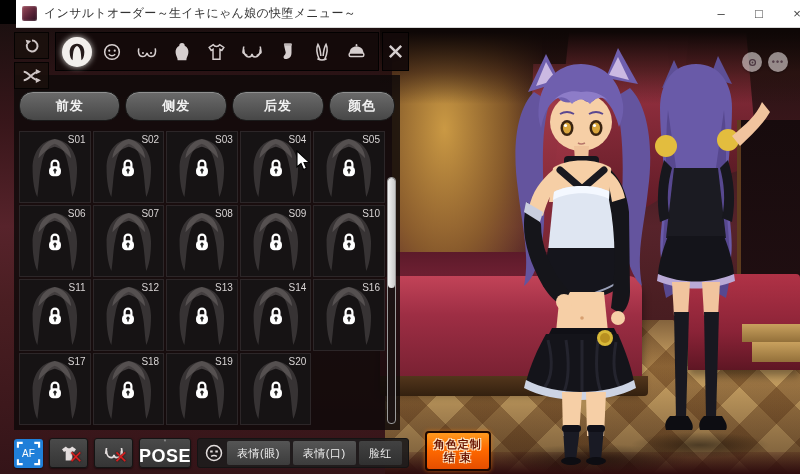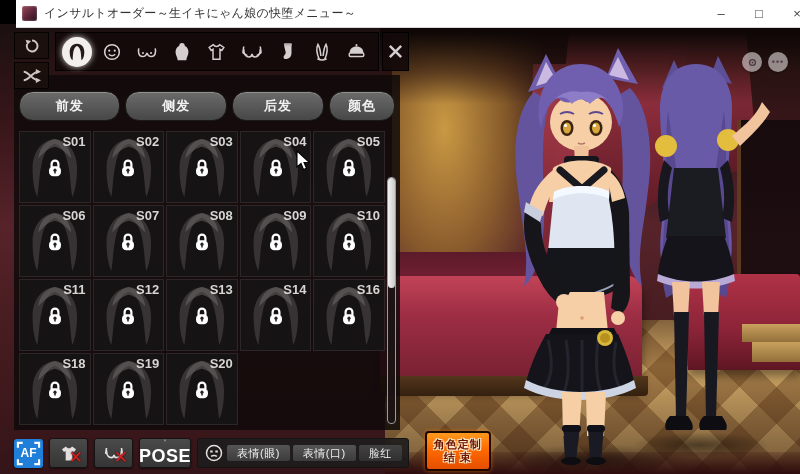--- a/index.html
+++ b/index.html
@@ -85,42 +85,42 @@
   .panel { position:absolute; left:14px; top:75px; width:386px; height:355px; z-index:55;
     background:rgba(14,10,10,.84); }
   .tabs { display:flex; gap:5px; padding:16px 5px 10px 5px; }
   .tab { height:30px; border-radius:14px; border:1px solid #1a1a1a;
     background:linear-gradient(180deg,#6b6b6b,#474747); color:#f2f2f2; font-size:13px; font-weight:bold;
     display:flex; align-items:center; justify-content:center; letter-spacing:1px;
     box-shadow:inset 0 1px 0 rgba(255,255,255,.25); }
   .tab.w1 { flex:1.55; } .tab.w2 { flex:1.4; } .tab.w3 { flex:1; }
   .grid { display:grid; grid-template-columns:repeat(5,1fr); gap:2px; width:366px; margin:0 0 0 5px; }
   .cell { position:relative; height:72px; background:#161314; border:1px solid #2c2628; overflow:hidden; }
-  .cell-label { position:absolute; top:2px; right:4px; font-size:13px; color:#d8d4d4; z-index:3;font-weight:bold; }
+  .cell-label { position:absolute; top:2px; right:4px; font-size:10px; color:#d8d4d4; z-index:3; }
   .hairthumb { position:absolute; left:0; top:0; width:100%; height:100%; }
   .lock { position:absolute; left:50%; top:50%; transform:translate(-50%,-46%); z-index:2; }
   .scrollbar { position:absolute; right:4px; top:102px; width:9px; height:247px;
     background:rgba(28,20,20,.9); border:1px solid #9b9b9b; border-radius:4px; }
   .scroll-thumb { width:100%; background:linear-gradient(90deg,#f2f2f2,#c9c9c9); border-radius:4px; }
 
   
   .bottom-bar { position:absolute; left:14px; top:434px; width:786px; height:38px; z-index:60;
     display:flex; align-items:center; gap:6px; }
   .af-btn { width:29px; height:29px; background:#1f7fd9; border-radius:3px; position:relative;
     display:flex; align-items:center; justify-content:center; box-shadow:0 1px 2px rgba(0,0,0,.5); }
   .strip-btn { height:30px; background:linear-gradient(180deg,#4a4a4a,#353535); border:1px solid #141414;
     border-radius:3px; display:flex; align-items:center; justify-content:center; position:relative;
     box-shadow:0 1px 2px rgba(0,0,0,.5); }
   .undress { width:39px; }
   .red-x { position:absolute; right:4px; bottom:1px; color:#d42020; font-size:17px; font-weight:bold;
     text-shadow:0 0 2px #300; line-height:1; }
   .pose-btn { width:52px; gap:4px; color:#fff; font-size:18px; font-weight:bold; letter-spacing:.5px;flex-direction:column; }
   .expr-group { height:30px; background:rgba(30,28,28,.92); border:1px solid #141414; border-radius:3px;
     display:flex; align-items:center; padding:0 6px; gap:3px; }
-  .expr-seg { height:16px; padding:0 10px; display:flex; align-items:center; justify-content:center;
+  .expr-seg { height:24px; padding:0 10px; display:flex; align-items:center; justify-content:center;
     color:#efefef; font-size:11px; letter-spacing:.5px; border-radius:2px;
     background:linear-gradient(180deg,#555,#3c3c3c); }
   .expr-seg.dim { background:linear-gradient(180deg,#424242,#303030); }
   .finish-btn { margin-left:10px; width:66px; height:40px; margin-top:-4px; border-radius:4px;
     background:linear-gradient(180deg,#ff9a1e 0%, #ff6a00 45%, #e54e00 100%);
     border:2px solid #1d0800; display:flex; flex-direction:column; align-items:center; justify-content:center;
     box-shadow:0 0 4px rgba(255,120,0,.6); }
   .finish-btn div { font-size:11px; font-weight:bold; color:#6b1400; line-height:1.2; letter-spacing:1px;
     text-shadow:-1px -1px 0 #ffe9c8, 1px -1px 0 #ffe9c8, -1px 1px 0 #ffe9c8, 1px 1px 0 #ffe9c8; }
 
@@ -540,20 +540,33 @@
       </svg>
       <svg class="lock" width="17" height="21" viewBox="0 0 20 24">
         <path d="M6 11 V7.5 a4 4 0 0 1 8 0 V11" fill="none" stroke="#fff" stroke-width="2.6"></path>
         <rect x="3" y="10" width="14" height="12" rx="5" fill="#fff"></rect>
         <circle cx="10" cy="14.8" r="1.9" fill="#242424"></circle>
         <rect x="9.1" y="15.4" width="1.8" height="3.6" rx="0.9" fill="#242424"></rect>
       </svg>
       <span class="cell-label">S16</span>
     </div>
 
+    <div class="cell">
+      <svg class="hairthumb" viewBox="0 0 72 72">
+        <path d="M36 7 C20 9 13 23 13 37 C13 51 15 61 18 67 C20 53 20 43 22 35 C24 23 28 15 36 12 C44 15 48 23 50 35 C52 43 52 53 54 67 C57 61 59 51 59 37 C59 23 52 9 36 7 Z" fill="#585454" opacity="0.5"></path>
+        <path d="M36 7 C26 9 20 17 19 27 C26 19 31 16 36 15 C41 16 46 19 53 27 C52 17 46 9 36 7 Z" fill="#7a7474" opacity="0.45"></path>
+      </svg>
+      <svg class="lock" width="17" height="21" viewBox="0 0 20 24">
+        <path d="M6 11 V7.5 a4 4 0 0 1 8 0 V11" fill="none" stroke="#fff" stroke-width="2.6"></path>
+        <rect x="3" y="10" width="14" height="12" rx="5" fill="#fff"></rect>
+        <circle cx="10" cy="14.8" r="1.9" fill="#242424"></circle>
+        <rect x="9.1" y="15.4" width="1.8" height="3.6" rx="0.9" fill="#242424"></rect>
+      </svg>
+      <span class="cell-label">S17</span>
+    </div>
 
     <div class="cell">
       <svg class="hairthumb" viewBox="0 0 72 72">
         <path d="M36 7 C20 9 13 23 13 37 C13 51 15 61 18 67 C20 53 20 43 22 35 C24 23 28 15 36 12 C44 15 48 23 50 35 C52 43 52 53 54 67 C57 61 59 51 59 37 C59 23 52 9 36 7 Z" fill="#585454" opacity="0.5"></path>
         <path d="M36 7 C26 9 20 17 19 27 C26 19 31 16 36 15 C41 16 46 19 53 27 C52 17 46 9 36 7 Z" fill="#7a7474" opacity="0.45"></path>
       </svg>
       <svg class="lock" width="17" height="21" viewBox="0 0 20 24">
         <path d="M6 11 V7.5 a4 4 0 0 1 8 0 V11" fill="none" stroke="#fff" stroke-width="2.6"></path>
         <rect x="3" y="10" width="14" height="12" rx="5" fill="#fff"></rect>
         <circle cx="10" cy="14.8" r="1.9" fill="#242424"></circle>
@@ -593,21 +606,21 @@
     <div class="scrollbar">
       <div class="scroll-thumb" style="margin-top: 0%; height: 45%;"></div>
     </div>
   </div>
 
   <div class="bottom-bar">
     <div class="af-btn">
       <svg style="position:absolute" width="27" height="27" viewBox="0 0 28 28">
         <path d="M3 8 V3 H8 M20 3 H25 V8 M25 20 V25 H20 M8 25 H3 V20" fill="none" stroke="#fff" stroke-width="2.2"></path>
       </svg>
-      <span style="position:relative; color:#fff; font-size:12px; font-weight:bold;">AF</span>
+      <span style="position:relative; color:#fff; font-size:10px; font-weight:normal;">AF</span>
     </div>
     <div class="strip-btn undress">
       <svg width="22" height="21" viewBox="0 0 24 24">
         <path d="M8.5 4 L4 7 L6.2 10.3 L8.2 9 L8.2 20 L15.8 20 L15.8 9 L17.8 10.3 L20 7 L15.5 4 C14.6 5.4 13.4 6 12 6 C10.6 6 9.4 5.4 8.5 4 Z" fill="#e4dede"></path>
       </svg>
       <span class="red-x">✕</span>
     </div>
     <div class="strip-btn undress">
       <svg width="24" height="20" viewBox="0 0 26 24">
         <path d="M4 6 L3 13 M22 6 L23 13 M4 9 C4 15 7 17.5 9.6 17.5 C11.5 17.5 13 16 13 14 C13 16 14.5 17.5 16.4 17.5 C19 17.5 22 15 22 9" fill="none" stroke="#e4dede" stroke-width="2"></path>

